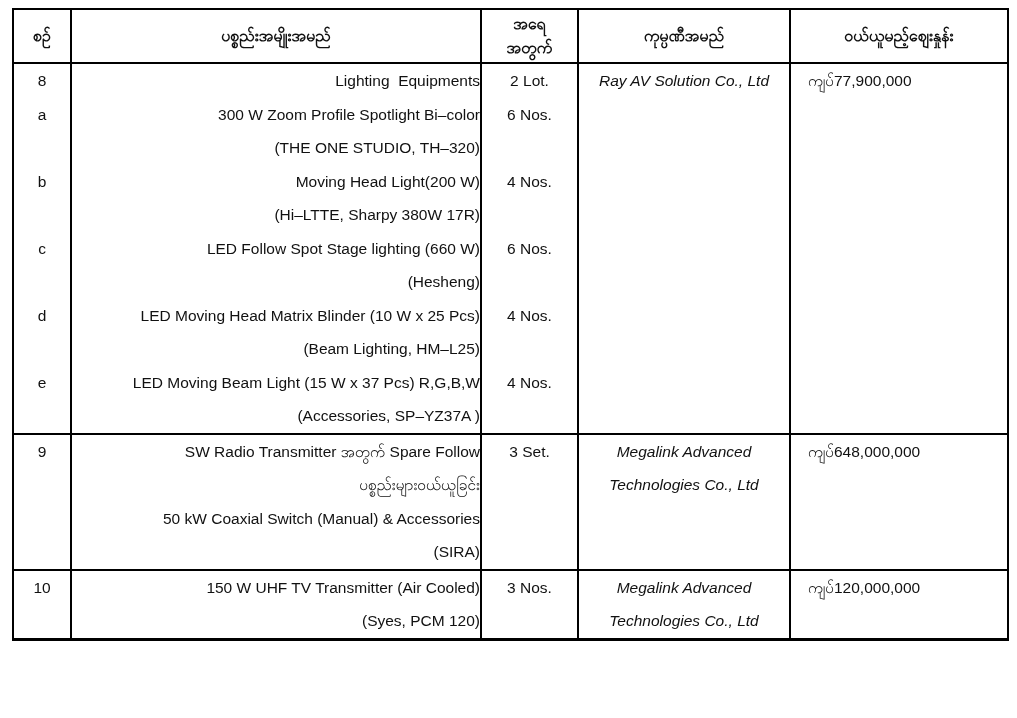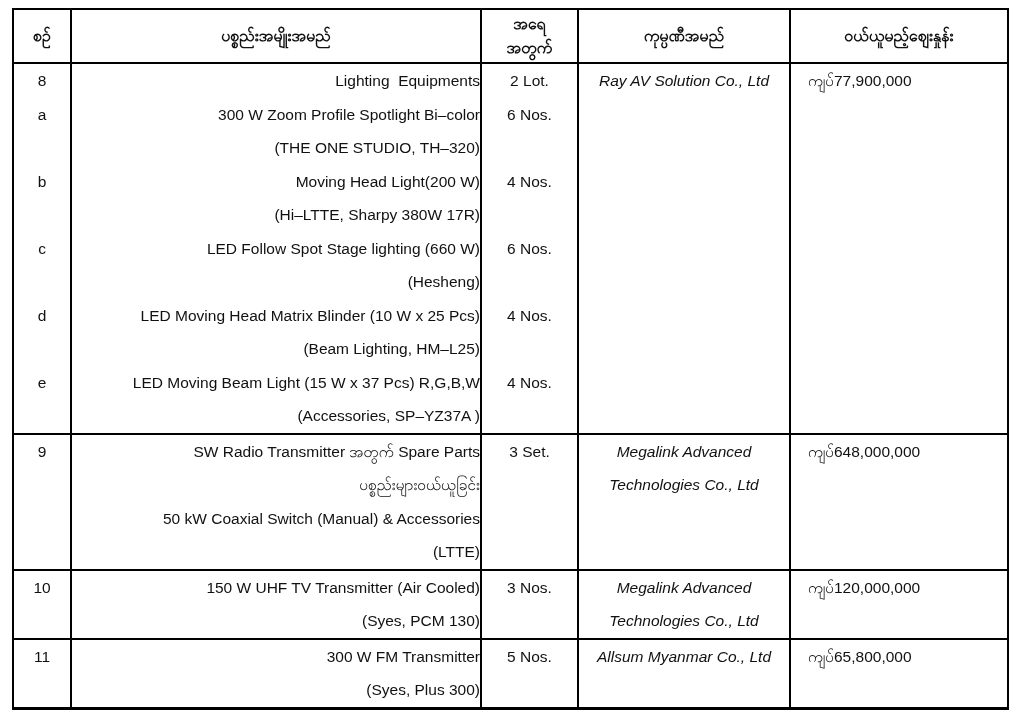--- a/index.html
+++ b/index.html
@@ -145,68 +145,50 @@
           </td>
           <td class="price">
             <div class="line price-line"><span>ကျပ်</span><span>77,900,000</span></div>
           </td>
         </tr>
         <tr>
           <td class="no">
             <div class="line">9</div>
           </td>
           <td class="item">
-            <div class="line">SW Radio Transmitter အတွက် Spare Parts</div>
+            <div class="line">SW Radio Transmitter အတွက် Spare Follow</div>
             <div class="line">ပစ္စည်းများဝယ်ယူခြင်း</div>
             <div class="line">50 kW Coaxial Switch (Manual) &amp; Accessories</div>
-            <div class="line">(LTTE)</div>
+            <div class="line">(SIRA)</div>
           </td>
           <td class="qty">
             <div class="line">3 Set.</div>
           </td>
           <td class="company">
             <div class="line">Megalink Advanced</div>
             <div class="line">Technologies Co., Ltd</div>
           </td>
           <td class="price">
             <div class="line price-line"><span>ကျပ်</span><span>648,000,000</span></div>
           </td>
         </tr>
         <tr>
           <td class="no">
             <div class="line">10</div>
           </td>
           <td class="item">
             <div class="line">150 W UHF TV Transmitter (Air Cooled)</div>
-            <div class="line">(Syes, PCM 130)</div>
+            <div class="line">(Syes, PCM 120)</div>
           </td>
           <td class="qty">
             <div class="line">3 Nos.</div>
           </td>
           <td class="company">
             <div class="line">Megalink Advanced</div>
             <div class="line">Technologies Co., Ltd</div>
           </td>
           <td class="price">
             <div class="line price-line"><span>ကျပ်</span><span>120,000,000</span></div>
           </td>
         </tr>
-        <tr>
-          <td class="no">
-            <div class="line">11</div>
-          </td>
-          <td class="item">
-            <div class="line">300 W FM Transmitter</div>
-            <div class="line">(Syes, Plus 300)</div>
-          </td>
-          <td class="qty">
-            <div class="line">5 Nos.</div>
-          </td>
-          <td class="company">
-            <div class="line">Allsum Myanmar Co., Ltd</div>
-          </td>
-          <td class="price">
-            <div class="line price-line"><span>ကျပ်</span><span>65,800,000</span></div>
-          </td>
-        </tr>
       </tbody>
   </table>
 </div>
 
 </body></html>

